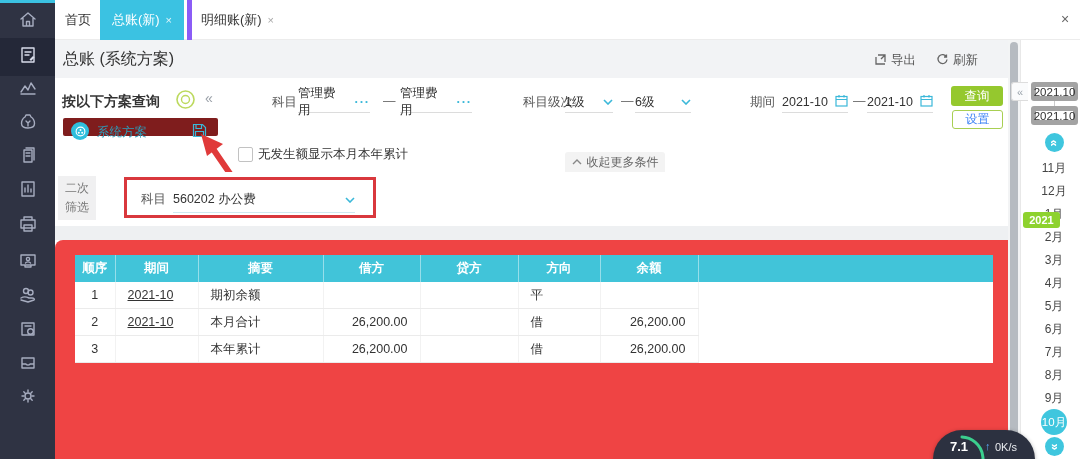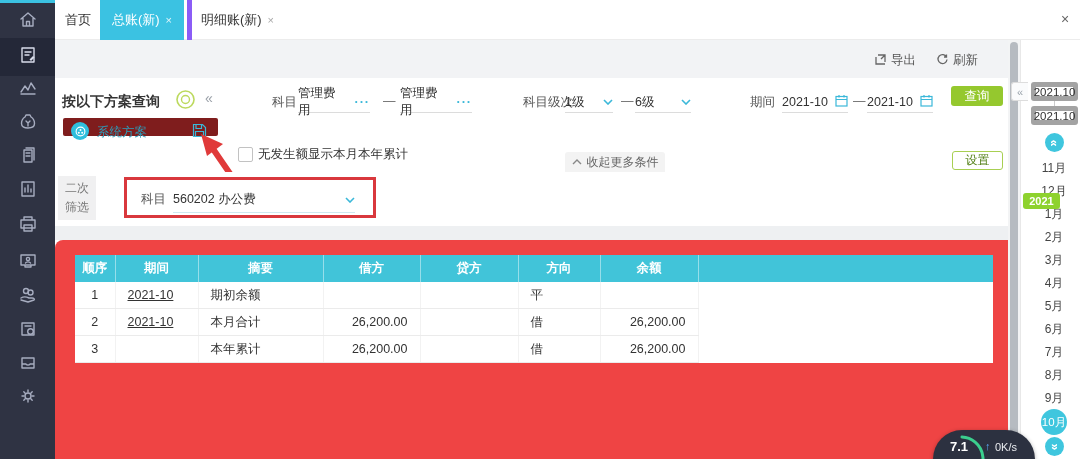--- a/index.html
+++ b/index.html
@@ -40,22 +40,22 @@
   .red-arrow{position:absolute;left:142px;top:56px;pointer-events:none;}
   .flt-label{position:absolute;top:16px;font-size:12.5px;color:#555;}
   .flt-field{position:absolute;top:14px;height:20px;font-size:12.5px;color:#333;border-bottom:1px solid #dcdcdc;display:flex;align-items:center;}
   .flt-field .dots{color:#3bb8d9;margin-left:8px;letter-spacing:1px;font-weight:bold;}
   .flt-dash{position:absolute;top:16px;font-size:12.5px;color:#666;}
   .chev{width:10px;height:6px;margin-left:auto;}
   .chev polyline{stroke:#3bb8d9;fill:none;stroke-width:1.6;}
   .cal-ic{margin-left:auto;}
   .btn-query{position:absolute;left:896px;top:8px;width:52px;height:20px;background:#95c82e;color:#fff;font-size:12.5px;
              border-radius:3px;display:flex;align-items:center;justify-content:center;}
-  .btn-settings{position:absolute;left:897px;top:32px;width:49px;height:17px;background:#fff;border:1px solid #a8cf52;color:#4d7c0f;
-             font-size:12px;border-radius:3px;display:flex;align-items:center;justify-content:center;margin-top:41px;}
+  .btn-settings{position:absolute;left:897px;top:32px;width:49px;height:17px;background:#fff;border:1px solid #a8cf52;color:#3b82f6;
+             font-size:12px;border-radius:3px;display:flex;align-items:center;justify-content:center;}
   .cbx{position:absolute;left:183px;top:69px;width:13px;height:13px;border:1px solid #c2c2c2;border-radius:2px;background:#fff;}
   .cbx-label{position:absolute;left:203px;top:68px;font-size:12.5px;color:#333;}
   .collapse-more{position:absolute;left:510px;top:74px;width:100px;height:20px;background:#f3f3f3;border-radius:3px 3px 0 0;
                  font-size:12px;color:#666;display:flex;align-items:center;justify-content:center;gap:5px;}
   .collapse-more svg polyline{stroke:#888;fill:none;stroke-width:1.4;}
   
   .secondary{position:absolute;left:55px;top:172px;width:953px;height:54px;background:#fff;}
   .sec-label{position:absolute;left:3px;top:4px;width:38px;height:44px;background:#f0f0f1;color:#777;font-size:12px;
              display:flex;flex-direction:column;align-items:center;justify-content:center;line-height:1.55;}
   .red-box{position:absolute;left:69px;top:5px;width:252px;height:41px;border:3px solid #d9383d;box-sizing:border-box;}
@@ -85,21 +85,21 @@
   .ybx1{top:82px;} .ybx2{top:106px;}
   .ycon{position:absolute;left:1054px;top:101px;width:1px;height:5px;background:#ccc;}
   .nav-circle{position:absolute;left:1045px;width:19px;height:19px;border-radius:50%;background:#3fc6de;color:#fff;
               display:flex;align-items:center;justify-content:center;font-size:12px;font-weight:bold;}
   .nav-up{top:133px;} .nav-down{top:437px;}
   .nav-up span{display:inline-block;transform:rotate(90deg);}
   .nav-down span{display:inline-block;transform:rotate(-90deg);}
   .month{position:absolute;left:1032px;width:44px;height:15px;text-align:center;font-size:12px;color:#444;}
   .month-sel{position:absolute;left:1041px;top:409px;width:26px;height:26px;border-radius:50%;background:#3fc6de;color:#fff;
              font-size:11.5px;display:flex;align-items:center;justify-content:center;}
-  .year-badge{position:absolute;left:1023px;top:193px;width:37px;height:16px;background:#8ed22e;color:#fff;font-size:11px;font-weight:bold;
+  .year-badge{position:absolute;left:1023px;top:212px;width:37px;height:16px;background:#8ed22e;color:#fff;font-size:11px;font-weight:bold;
               border-radius:3px;display:flex;align-items:center;justify-content:center;z-index:3;}
   
   .netwidget{position:absolute;left:933px;top:430px;width:102px;height:58px;border-radius:29px;background:#2c3140;z-index:5;
              box-shadow:0 1px 4px rgba(0,0,0,.3);}
   .netwidget svg{position:absolute;left:2px;top:2px;}
   .nw-val{position:absolute;left:17px;top:9px;color:#fff;font-size:13px;font-weight:bold;}
   .nw-up{position:absolute;left:52px;top:10px;color:#5aa7f0;font-size:11px;}
   .nw-speed{position:absolute;left:62px;top:11px;color:#e8eaee;font-size:11px;}
 </style>
 </head>
@@ -186,20 +186,21 @@
     <span class="x">×</span>
   </div>
   <div class="tab tab-detail">
     <span>明细账(新)</span>
     <span class="x">×</span>
   </div>
   <div class="win-close">×</div>
 </div>
 
 <div class="titlebar">
+  <div class="page-title">总账 (系统方案)</div>
   <div class="title-actions">
     <span class="act">
       <span><svg width="13" height="13" viewBox="0 0 13 13">
             <path d="M2 4 V11 H11 M4 2 H11 V9 M7 6 L11 2 M8.5 2 H11 V4.5"></path>
           </svg></span>
       <span>导出</span>
     </span>
     <span class="act">
       <span><svg width="13" height="13" viewBox="0 0 13 13">
             <path d="M10.5 4 A4.5 4.5 0 1 0 11 6.5 M10.5 1.5 V4 H8"></path>

